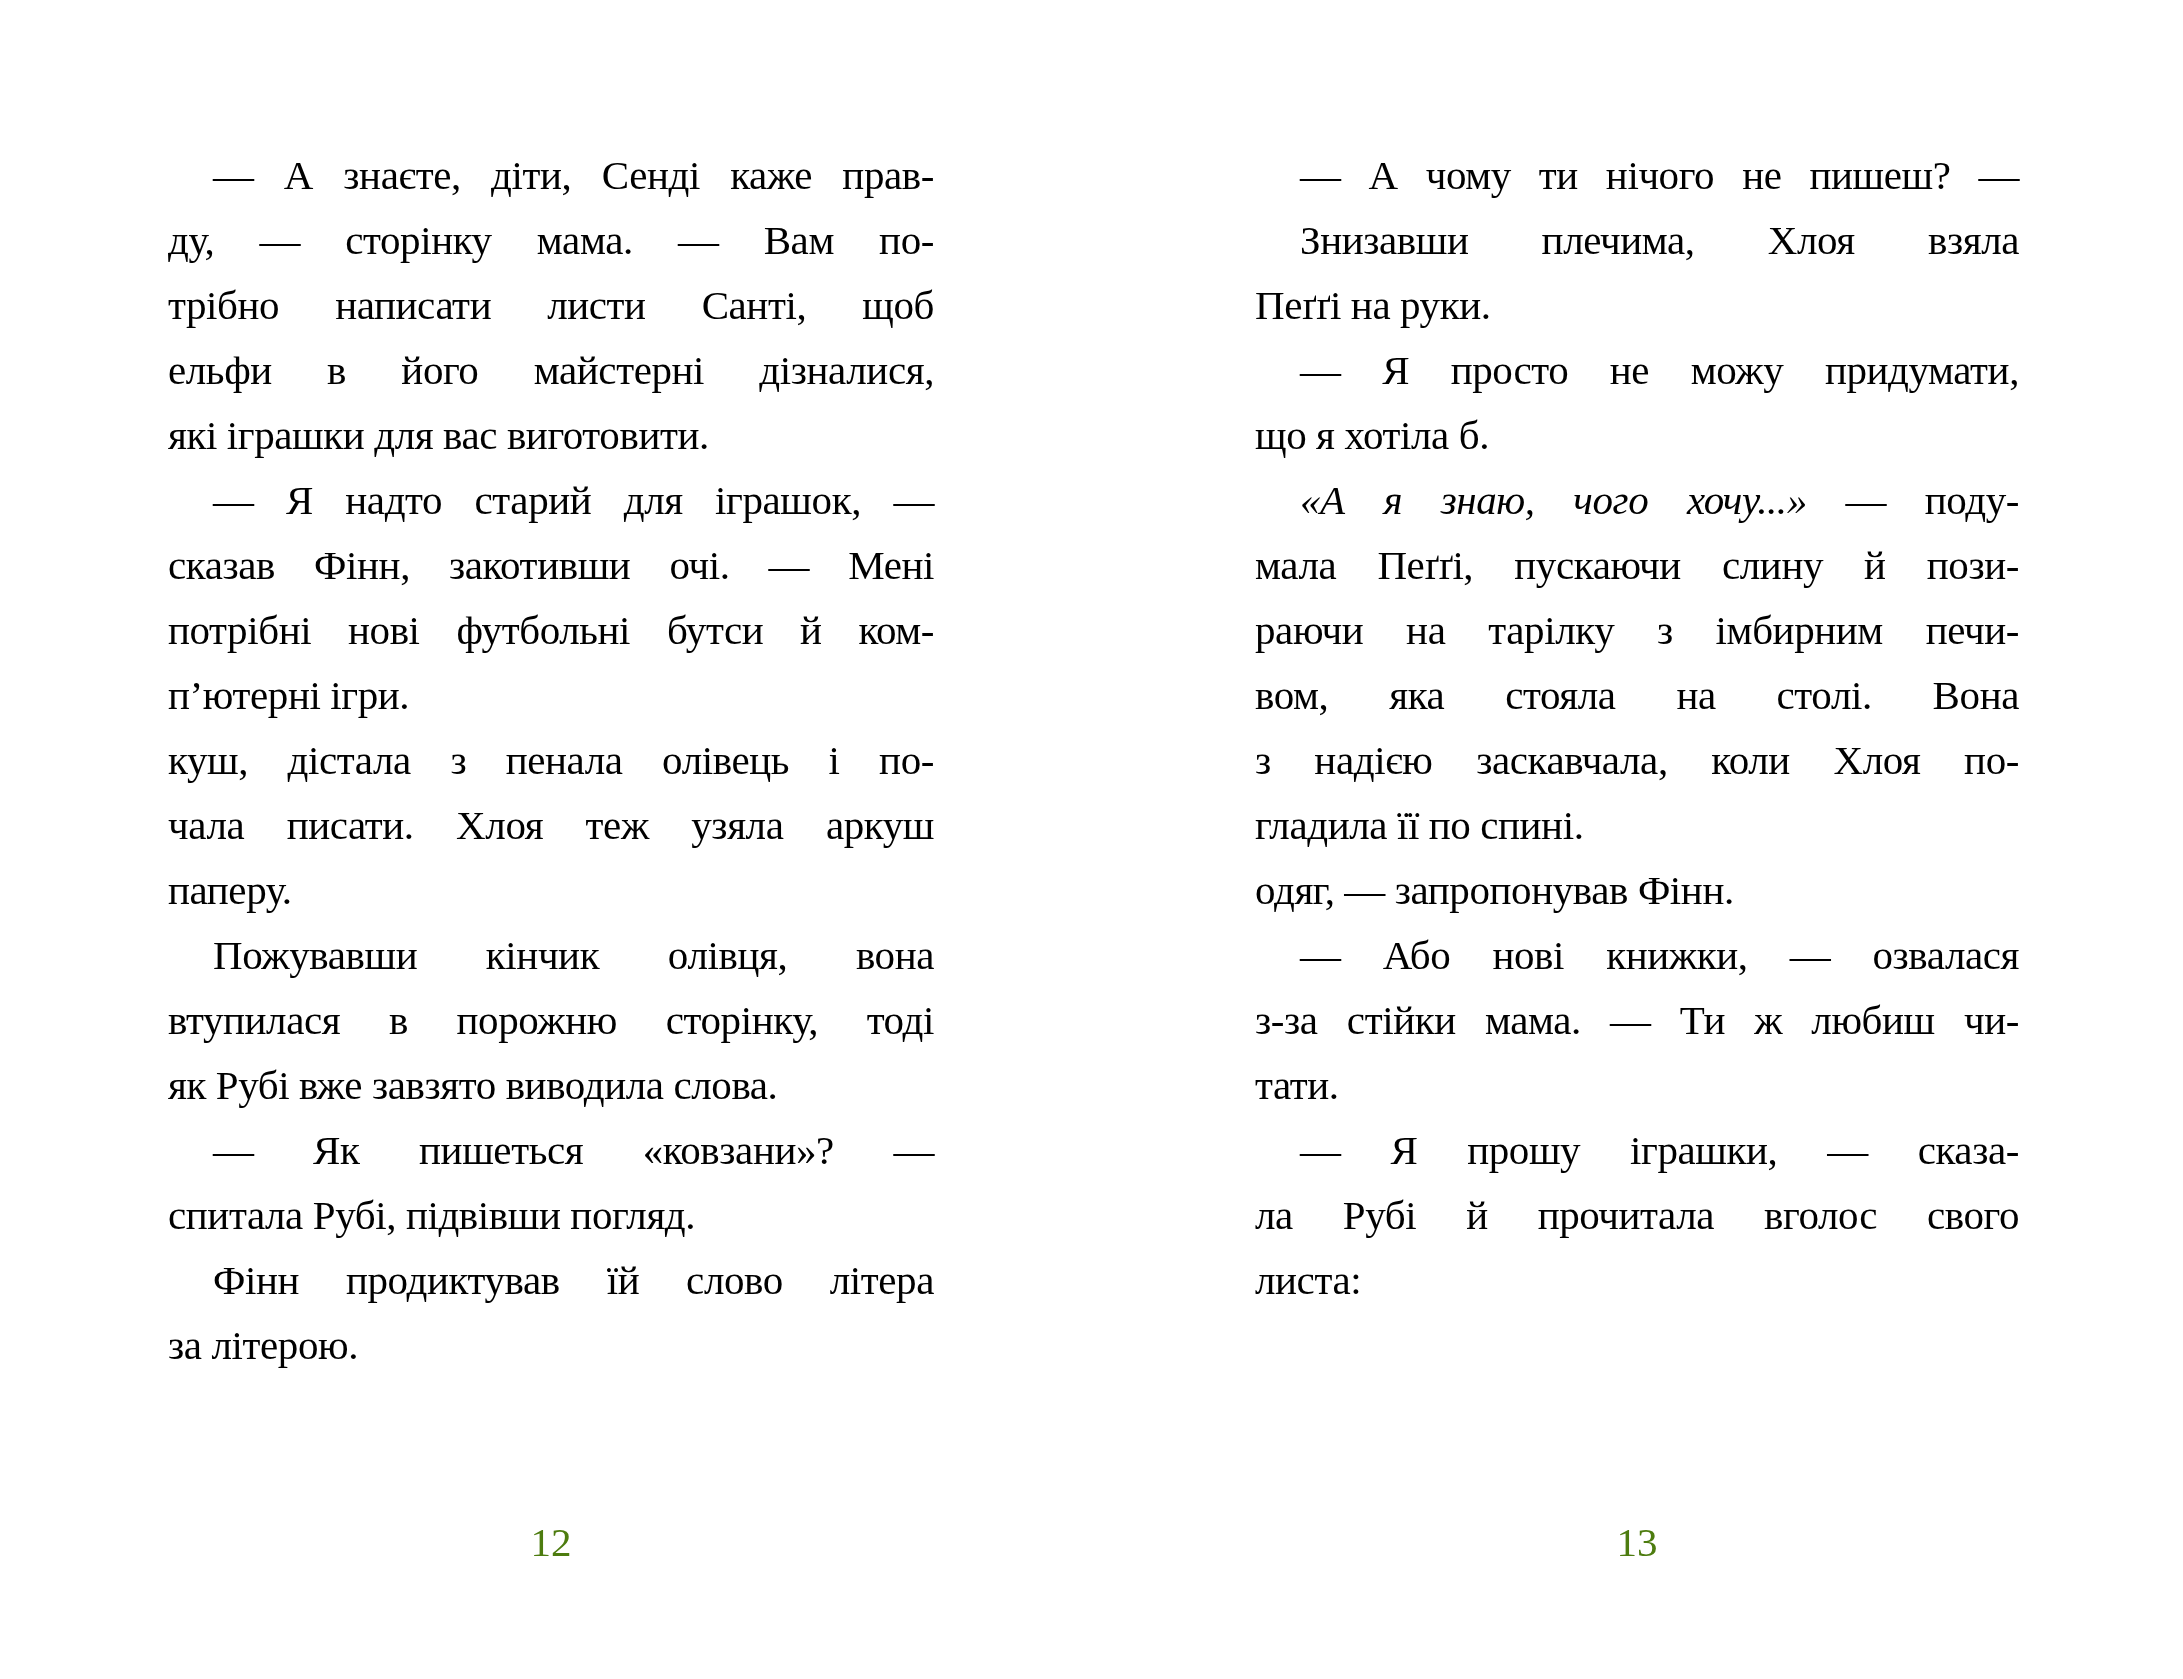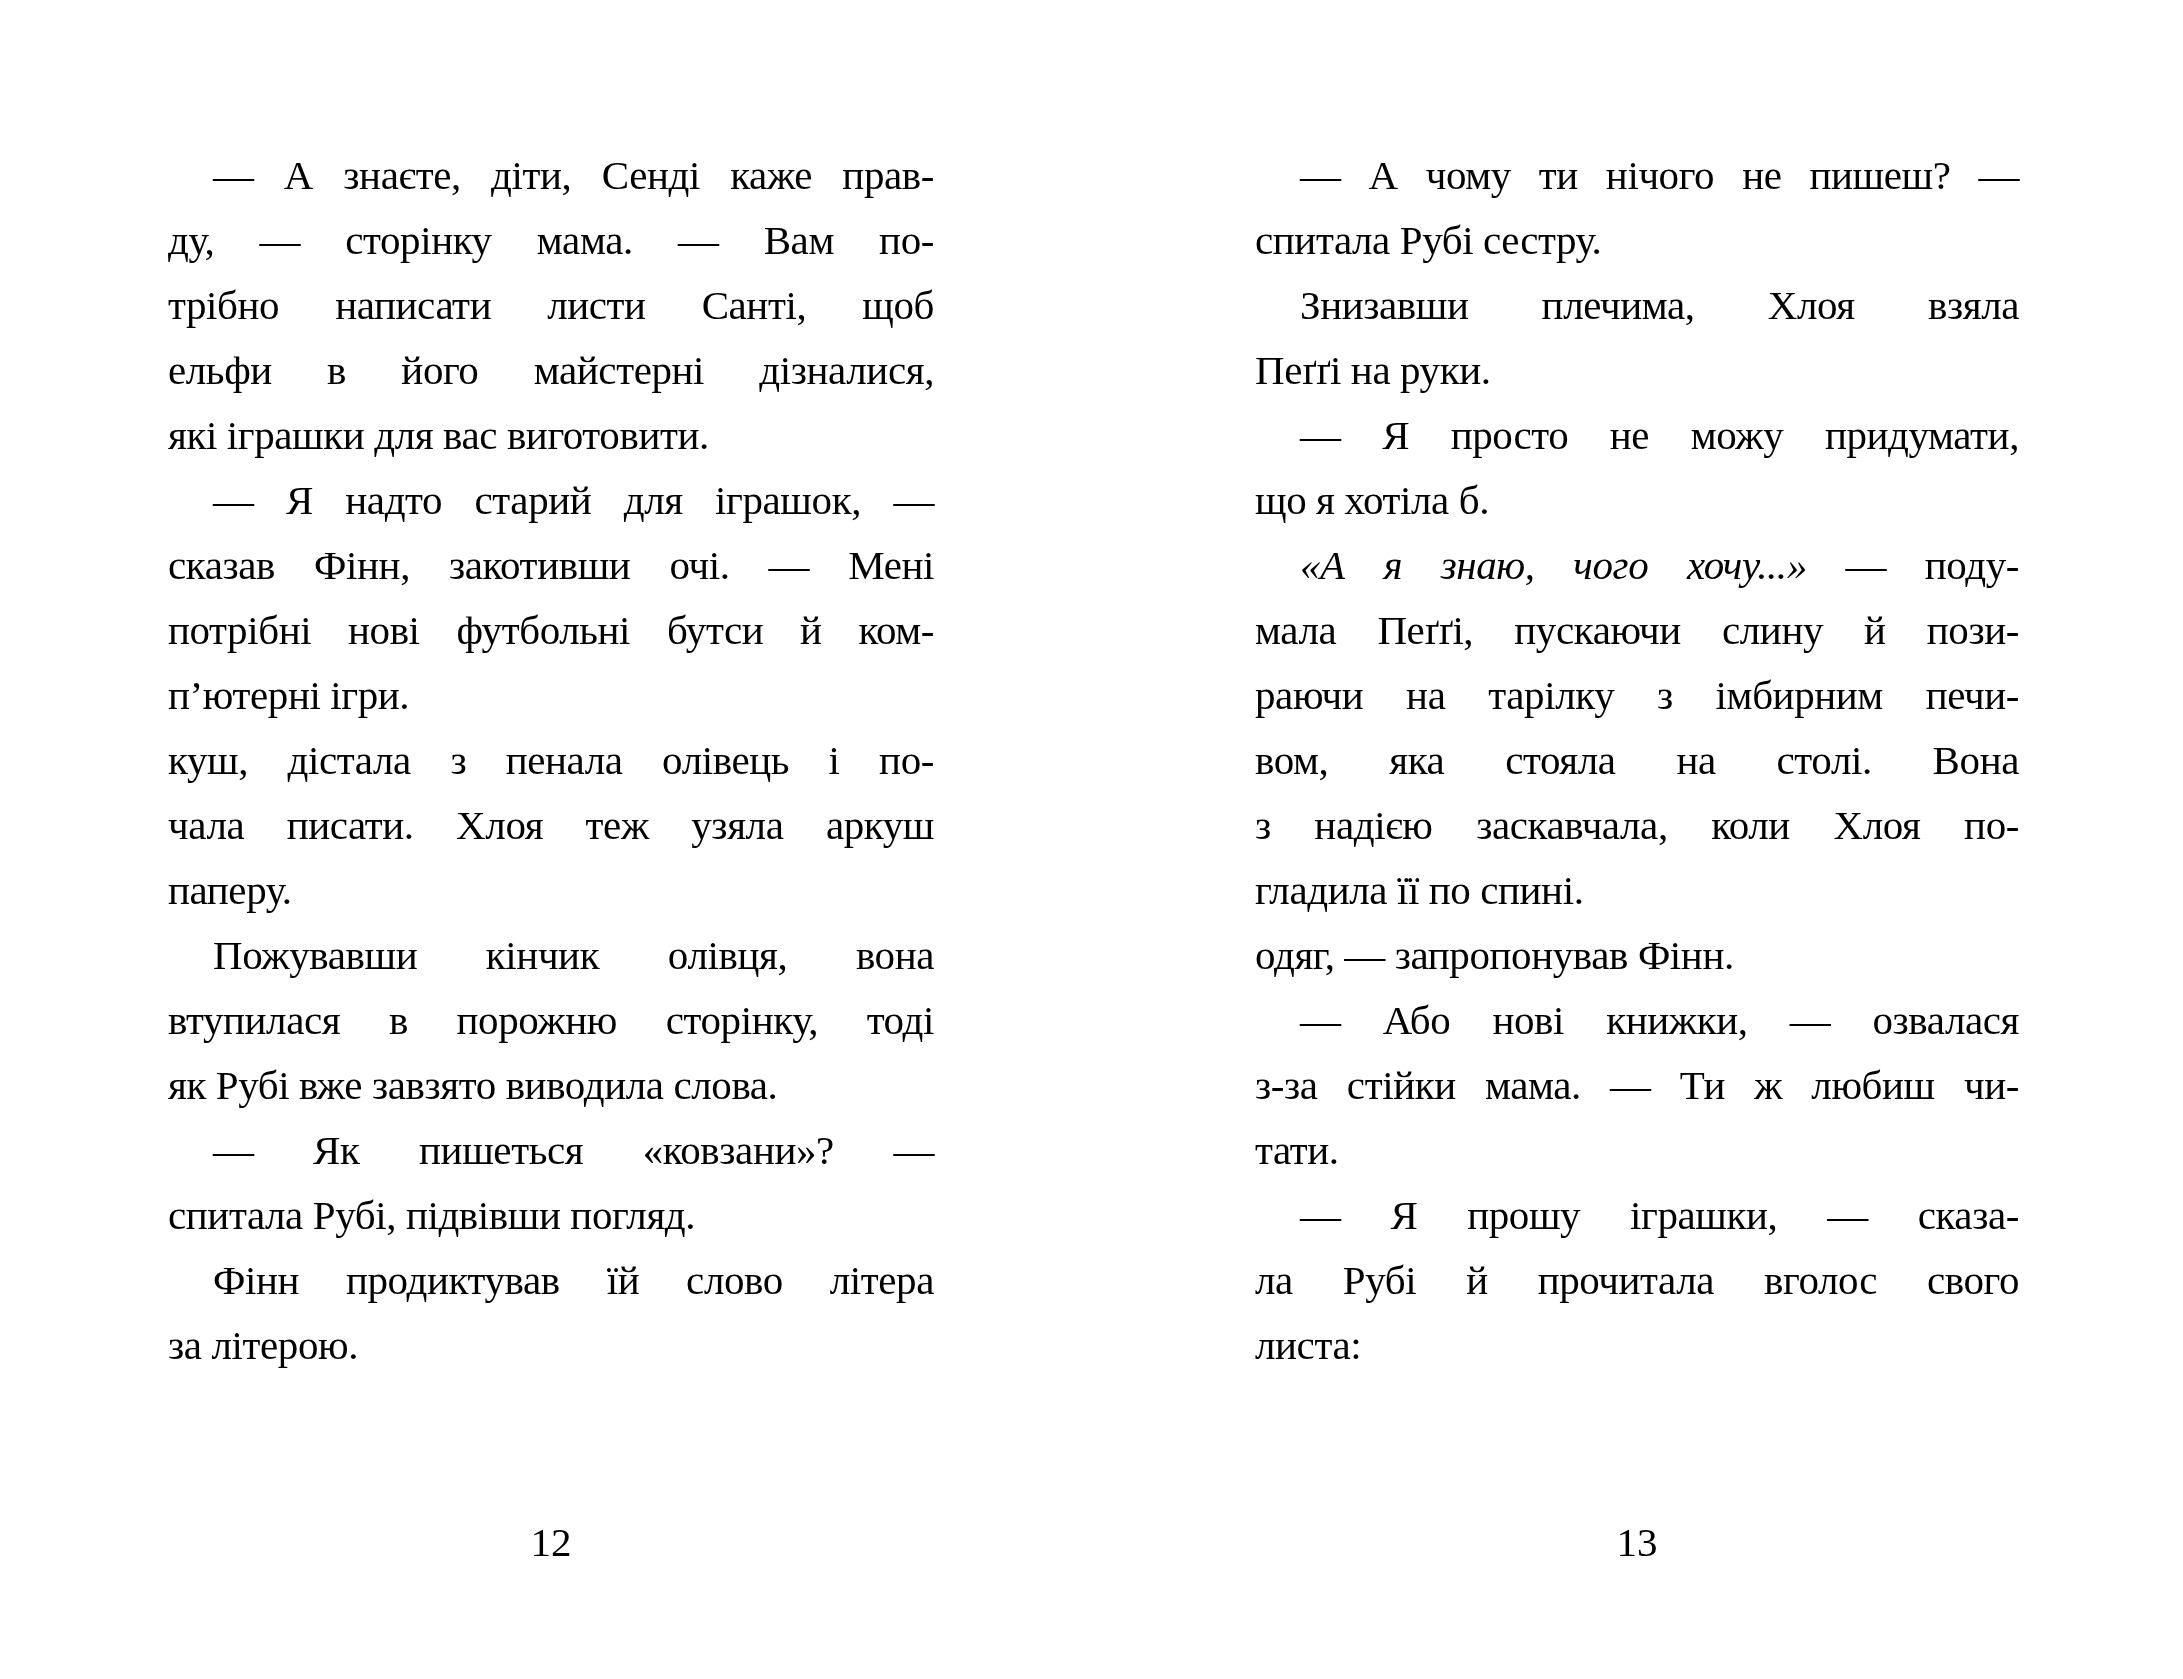--- a/index.html
+++ b/index.html
@@ -43,21 +43,21 @@
   }
   .line.first { text-indent: 45px; }
   .line.last  { text-align-last: left; }
   .em { font-style: italic; }
   .page-num {
     position: absolute;
     top: 1510px;
     left: 0;
     right: 0;
     text-align: center;
-    color: #000000;
+    color: #4d7c0f;
     font-family: "Liberation Serif", "DejaVu Serif", serif;
     font-size: 41px;
     line-height: 65px;
   }
 </style>
 </head>
 <body>
 
 <div class="spread">
 
@@ -82,21 +82,20 @@
         <div class="line last">спитала Рубі, підвівши погляд.</div>
         <div class="line first">Фінн продиктував їй слово літера</div>
         <div class="line last">за літерою.</div>
       </div>
     <div class="page-num">12</div>
   </section>
 
   <section class="page page-right">
     <div class="text-block">
         <div class="line first">— А чому ти нічого не пишеш? —</div>
-        <div class="line last">спитала Рубі сестру.</div>
         <div class="line first">Знизавши плечима, Хлоя взяла</div>
         <div class="line last">Пеґґі на руки.</div>
         <div class="line first">— Я просто не можу придумати,</div>
         <div class="line last">що я хотіла б.</div>
         <div class="line first"><span class="em">«А я знаю, чого хочу...»</span><span> — поду-</span></div>
         <div class="line">мала Пеґґі, пускаючи слину й пози-</div>
         <div class="line">раючи на тарілку з імбирним печи-</div>
         <div class="line">вом, яка стояла на столі. Вона</div>
         <div class="line">з надією заскавчала, коли Хлоя по-</div>
         <div class="line last">гладила її по спині.</div>

